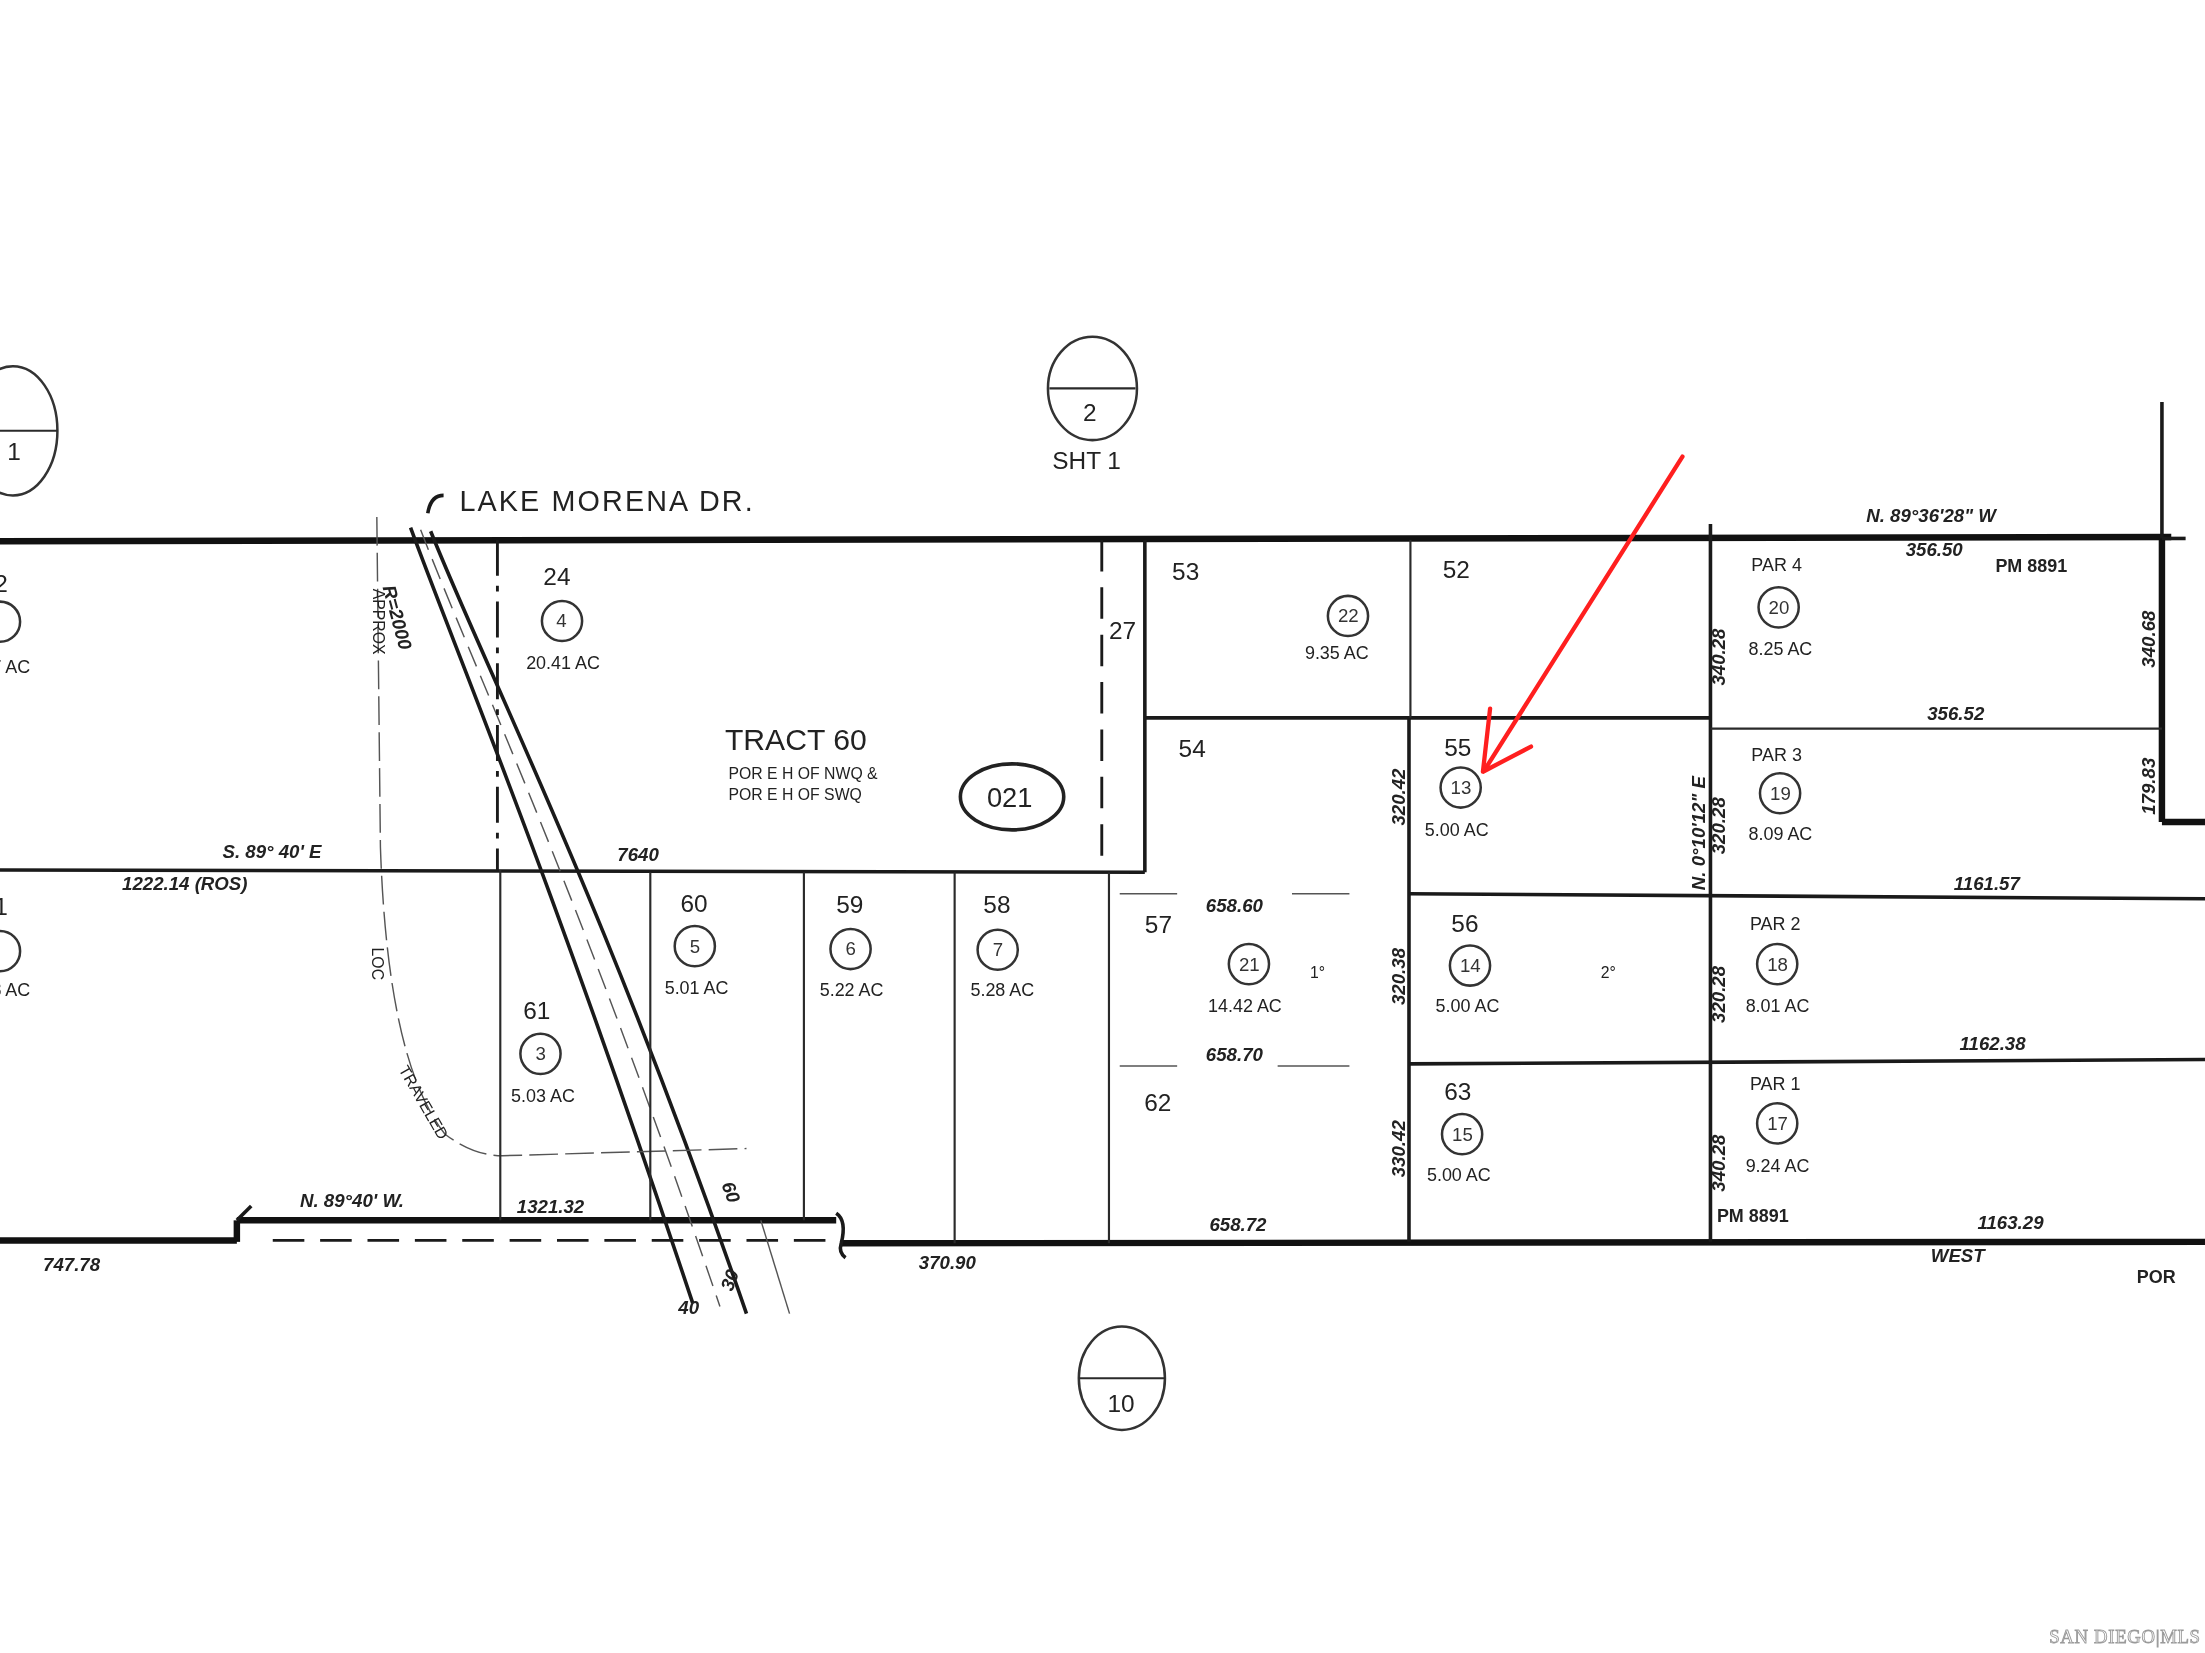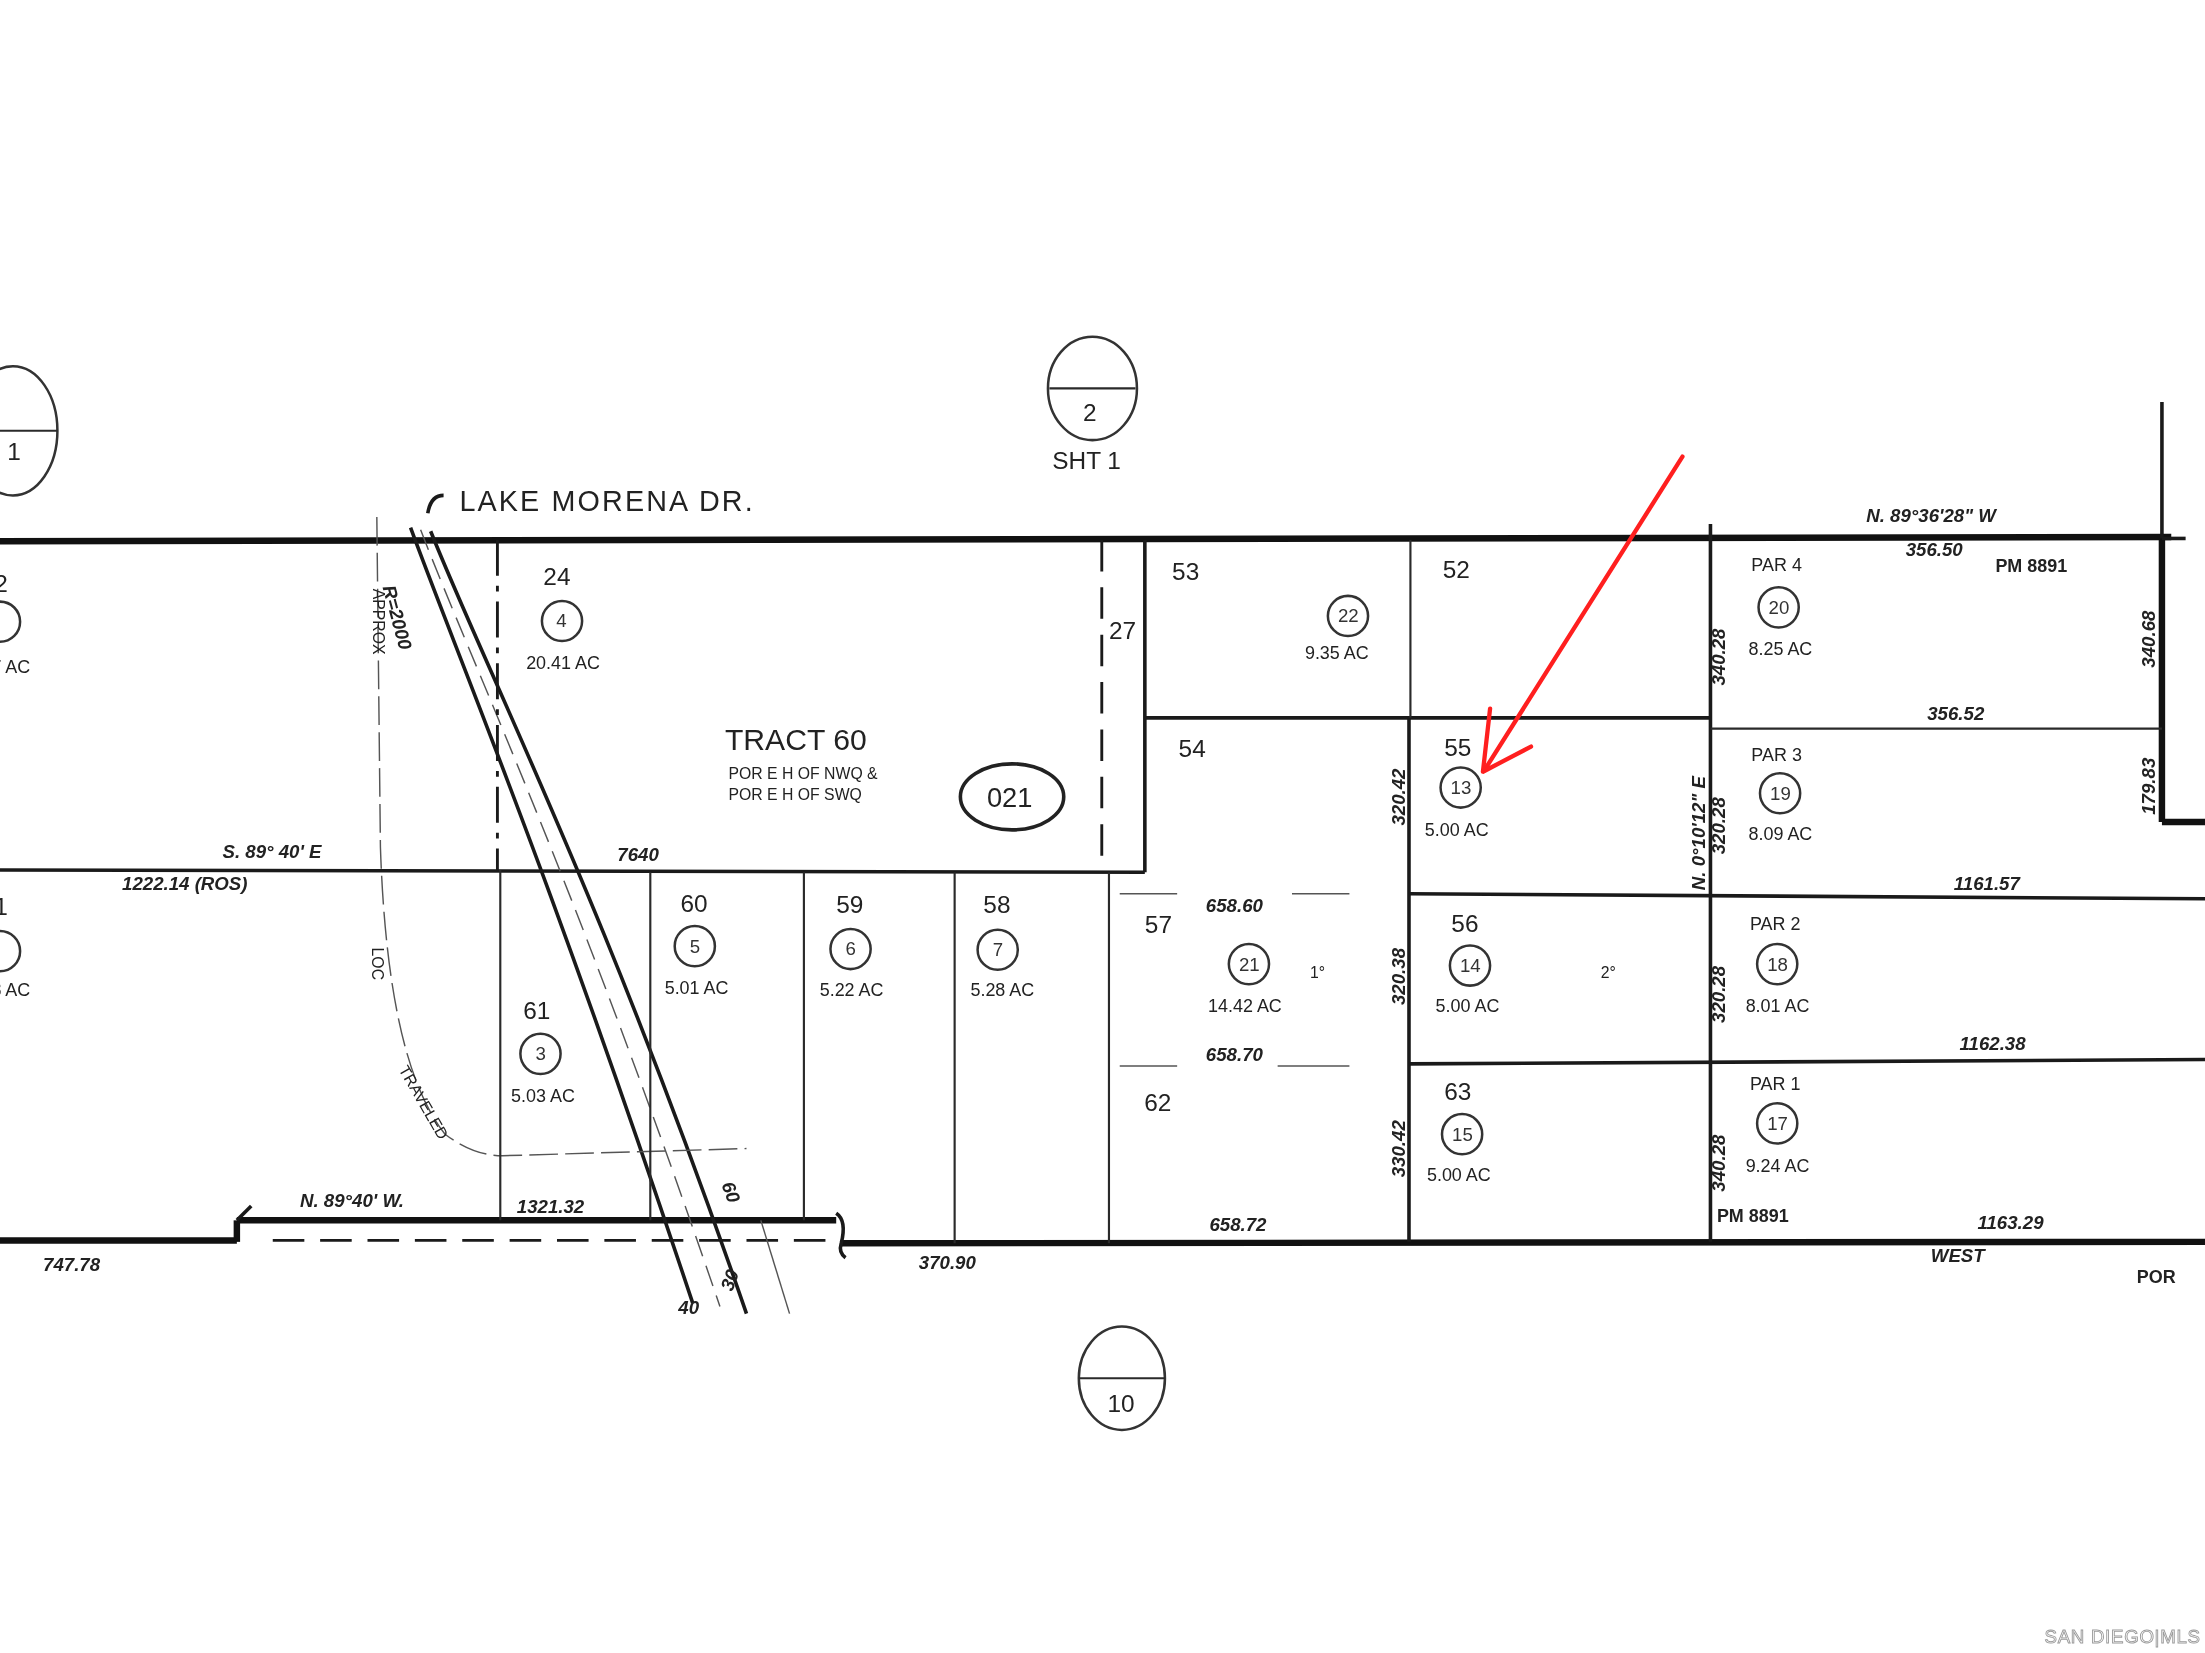--- a/index.html
+++ b/index.html
@@ -13,21 +13,21 @@
   .ln-dashdot { stroke: #1a1a1a; stroke-width: 4; fill: none; stroke-dasharray: 50 14 8 14; }
   .circ { stroke: #333; stroke-width: 3.5; fill: none; }
   .txt { font-family: "Liberation Sans", sans-serif; fill: #222; }
   .txt-big { font-family: "Liberation Sans", sans-serif; fill: #222; font-size: 40px; letter-spacing: 3px; }
   .txt-lot { font-family: "Liberation Sans", sans-serif; fill: #222; font-size: 34px; }
   .txt-num { font-family: "Liberation Sans", sans-serif; fill: #333; font-size: 26px; }
   .txt-ac { font-family: "Liberation Sans", sans-serif; fill: #222; font-size: 25px; }
   .txt-meas { font-family: "Liberation Sans", sans-serif; fill: #222; font-size: 26px; font-style: italic; font-weight: bold; }
   .txt-small { font-family: "Liberation Sans", sans-serif; fill: #222; font-size: 22px; }
   .red-arrow { stroke: #ff1f1f; stroke-width: 6; fill: none; stroke-linecap: round; stroke-linejoin: round; }
-  #watermark { position: absolute; right: 4.3px; bottom: 5.7px; font-family: Liberation Sans, sans-serif; font-size: 18.7px; letter-spacing: 0.7px; color: #ffffff; -webkit-text-stroke: 0.9px #9a9a9a; }
+  #watermark { position: absolute; right: 4.3px; bottom: 5.7px; font-family: Liberation Serif, serif; font-size: 18.7px; letter-spacing: 0.7px; color: #ffffff; -webkit-text-stroke: 0.9px #9a9a9a; }
 </style>
 </head>
 <body>
 
 <div id="map-root">
 <svg width="2205" height="1654" viewBox="0 0 3072 2304">
 
   <g>
     <ellipse class="circ" cx="18" cy="630" rx="62" ry="90" transform="translate(0,-30)"></ellipse>
     <line class="ln-thin" x1="-44" y1="600" x2="80" y2="600"></line>

